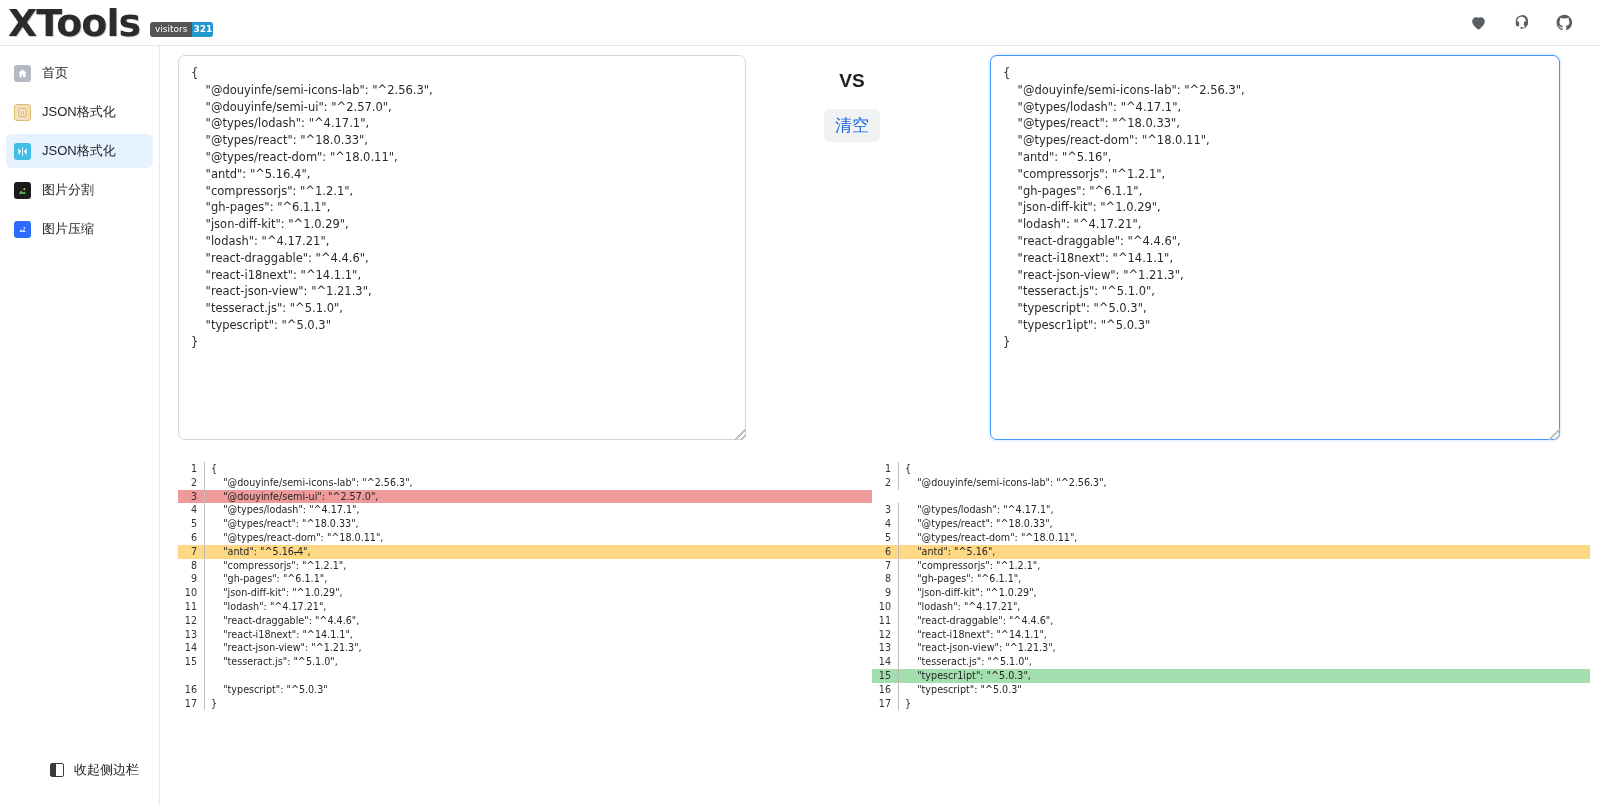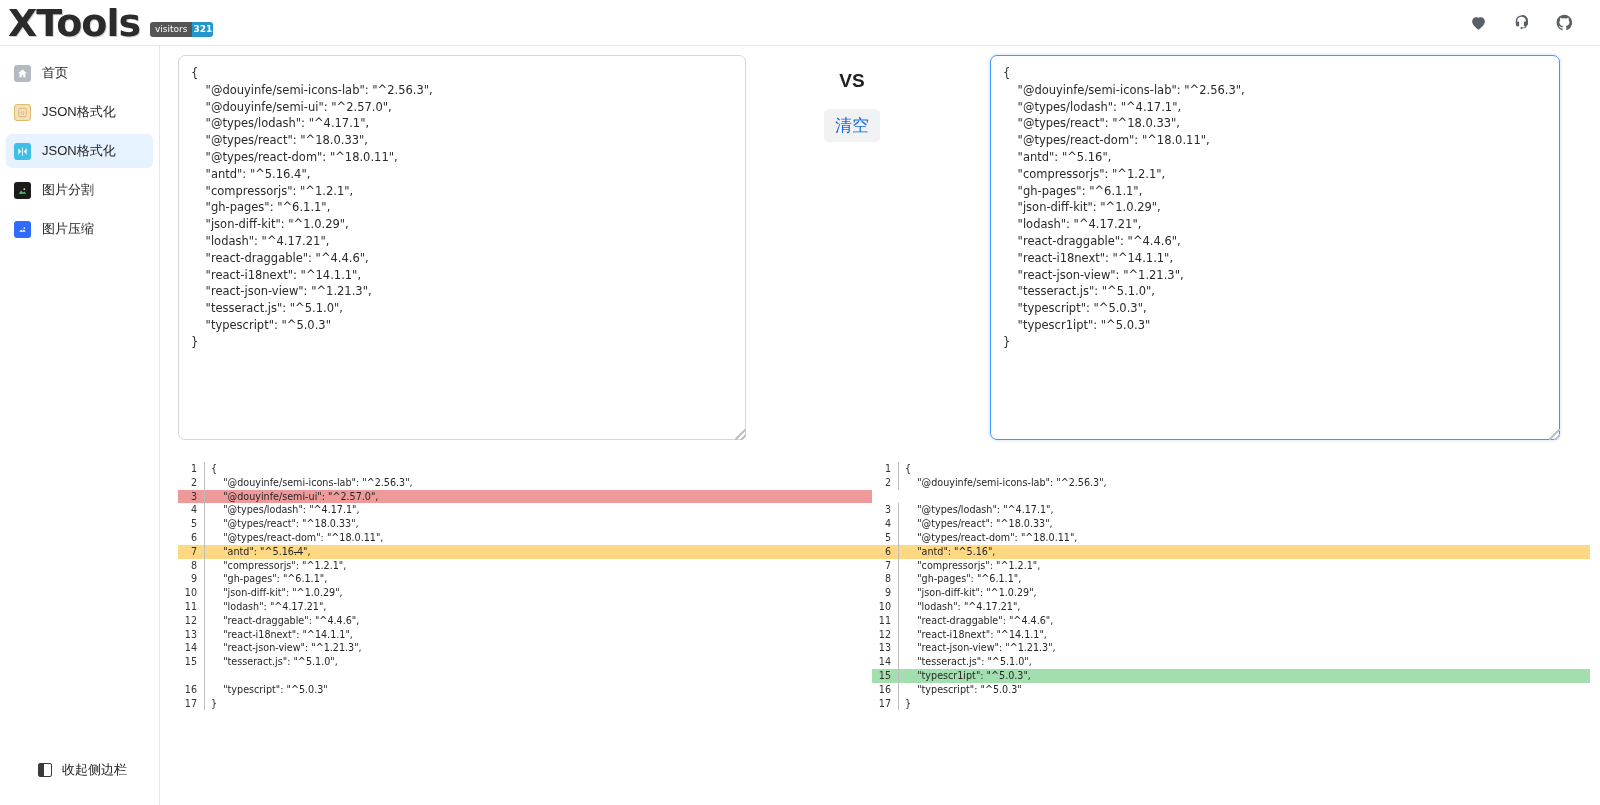--- a/index.html
+++ b/index.html
@@ -65,21 +65,21 @@
   .nav-ico svg { display: block; }
   .ico-home { background: #b4bac2; }
   .ico-json { background: #f3dfc0; border: 1px solid #e0b96e; }
   .ico-diff { background: #3fbfe8; }
   .ico-split { background: #1b1b1b; }
   .ico-compress { background: #2e6bff; }
   .ico-ocr { background: #fff; border: 1px solid #d98a3a; }
   .nav-label { white-space: nowrap; }
 
   .collapse-btn {
-    position: absolute; bottom: 26px; left: 4px; width: 167px;
+    position: absolute; bottom: 26px; left: 16px; width: 167px;
     display: flex; align-items: center; padding-left: 34px;
     font-size: 13px; color: #222; cursor: pointer;
   }
   .collapse-ico {
     width: 14px; height: 14px; margin-right: 10px;
     border: 1.6px solid #3a3a3a; border-radius: 2px; position: relative; flex: 0 0 14px;
   }
   .collapse-ico::before {
     content: ""; position: absolute; left: 0; top: 0; bottom: 0; width: 5px;
     background: #3a3a3a;

